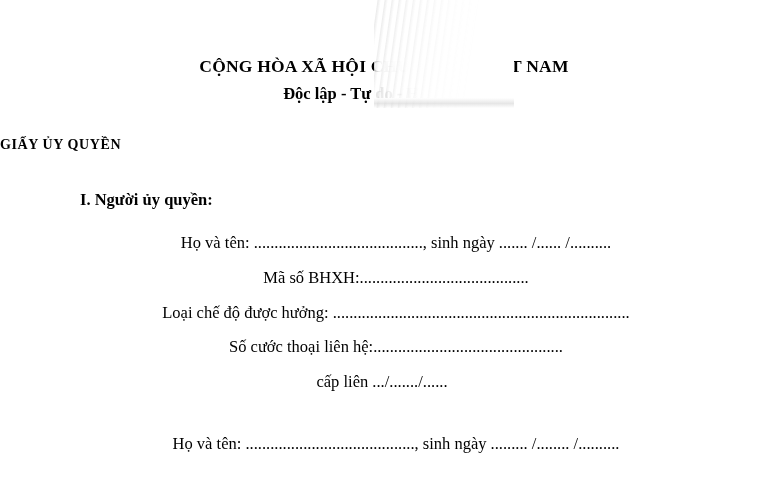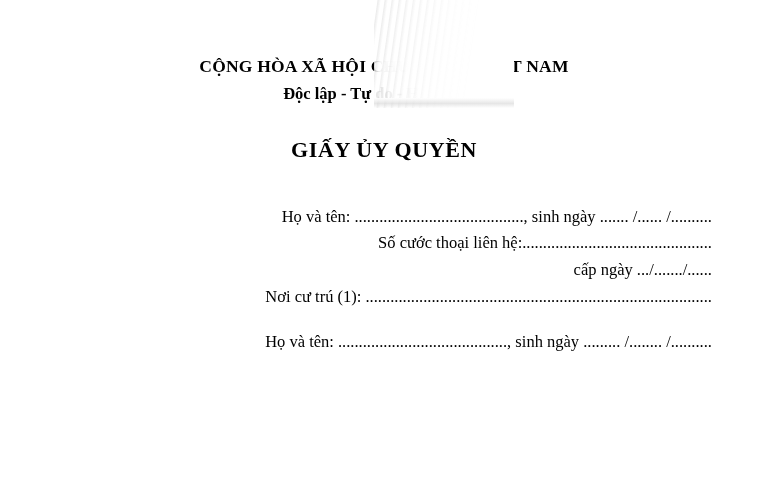--- a/index.html
+++ b/index.html
@@ -37,43 +37,42 @@
     margin: 0;
   }
   .heading-motto {
     font-size: 16.5px;
     font-weight: bold;
     line-height: 1.25;
     margin: 6px 0 0 0;
   }
 
   .doc-title {
-    text-align: center;
-    font-size: 22px;
+    font-size: 14px;
     font-weight: bold;
     letter-spacing: 0.6px;
     margin: 32px 0 8px 0;
   }
 
   
   .body-block {
     margin-top: 34px;
     padding: 0 56px 0 52px;
     font-size: 16.5px;
     line-height: 1.62;
   }
   .section-heading {
     font-weight: bold;
     margin: 0 0 2px 0;
     padding-left: 28px;
   }
   .para {
-    margin: 0;
+    margin: 8px;
     padding-left: 28px;
-    text-align: right;
+    text-align: center;
     white-space: pre-wrap;
   }
   .para.hang {
     padding-left: 0;
   }
   .gap-sm { height: 7px; }
   .gap-md { height: 12px; }
 
   
   .glare {
@@ -126,25 +125,27 @@
 
   <div class="header-block">
     <div class="heading-national">CỘNG HÒA XÃ HỘI CHỦ NGHĨA VIỆT NAM</div>
     <div class="heading-motto">Độc lập - Tự do - Hạnh phúc</div>
   </div>
 
   <div class="doc-title">GIẤY ỦY QUYỀN</div>
 
   <div class="body-block">
 
+    <div class="section-heading">I. Người ủy quyền:</div>
     <div class="gap-sm"></div>
     <div class="para">Họ và tên: ........................................., sinh ngày ....... /...... /..........</div>
+    <div class="para">Mã số BHXH:.........................................</div>
+    <div class="para">Loại chế độ được hưởng: ........................................................................</div>
     <div class="para">Số cước thoại liên hệ:..............................................</div>
-    <div class="para hang">cấp ngày .../......./......</div>
-    <div class="para">Nơi cư trú (1): ....................................................................................</div>
+    <div class="para hang">cấp liên .../......./......</div>
 
     <div class="gap-md"></div>
 
     <div class="gap-sm"></div>
     <div class="para">Họ và tên: ........................................., sinh ngày ......... /........ /..........</div>
 
   </div>
 
   <div class="glare">
     <div class="glare-shape"></div>

